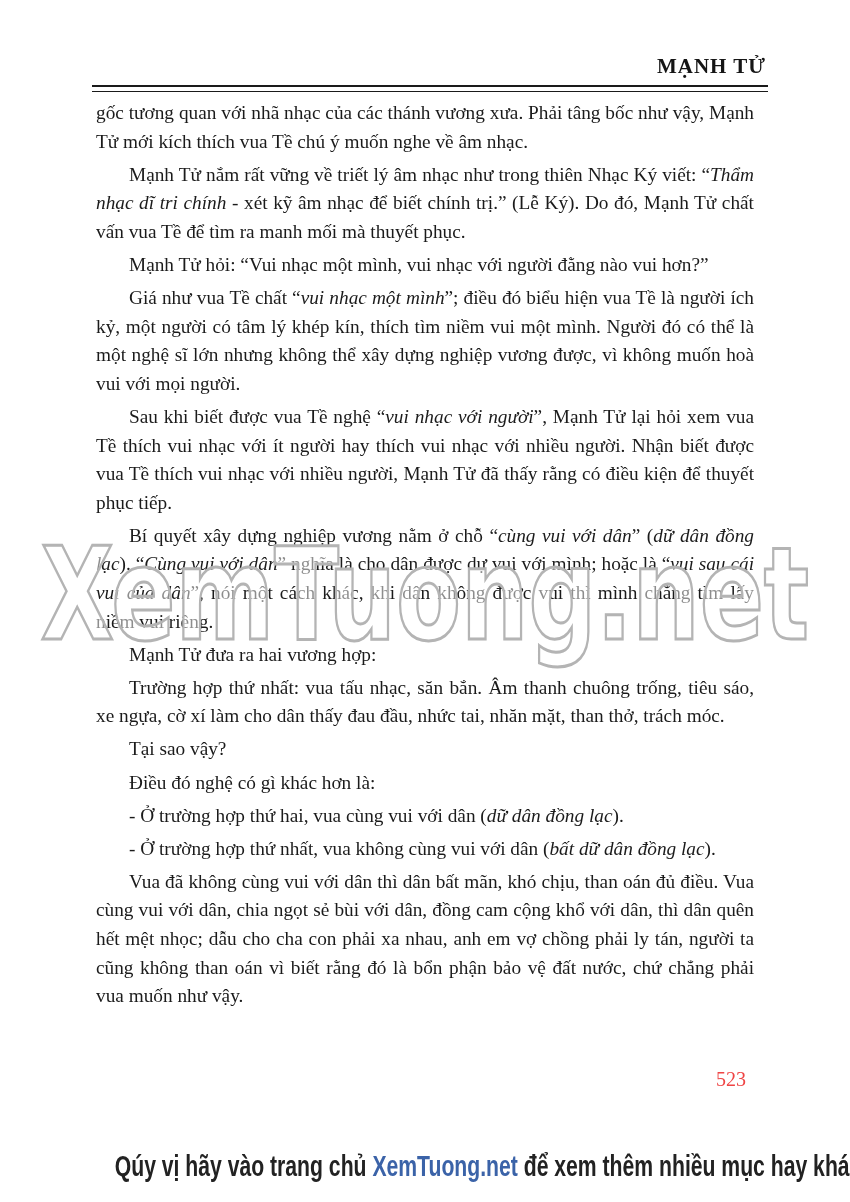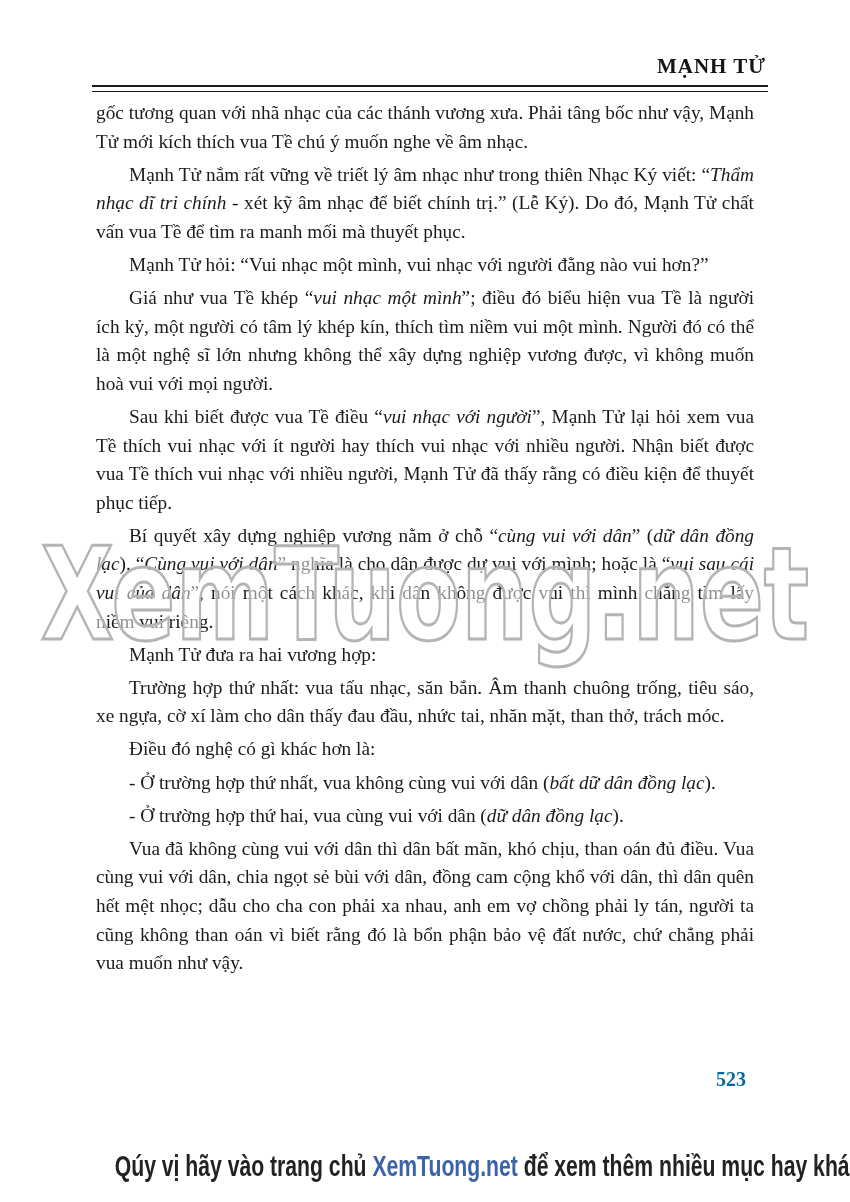--- a/index.html
+++ b/index.html
@@ -56,22 +56,22 @@
     white-space:nowrap;
     color:rgba(255,255,255,0.50);
     -webkit-text-stroke:3px #b4b4b4;
     z-index:5;
     pointer-events:none;
   }
 
   .page-number {
     position:absolute;
     top:1068px; right:104px;
-    font-size:20px; font-weight:bold;
-    color:#0369a1;
+    font-size:20px; font-weight:normal;
+    color:#ef4444;
   }
 
   .footer {
     position:absolute;
     top:1150px; left:0; width:850px;
     text-align:center;
     font-family:"Liberation Sans", sans-serif;
     font-size:29px;
     font-weight:bold;
     white-space:nowrap;
@@ -87,28 +87,29 @@
 <div class="page">
 
   <div class="header-title">MẠNH TỬ</div>
 
   <div class="header-rule"></div>
 
   <div class="page-body">
       <p class="noindent"><span>gốc tương quan với nhã nhạc của các thánh vương xưa. Phải tâng bốc như vậy, Mạnh Tử mới kích thích vua Tề chú ý muốn nghe về âm nhạc.</span></p>
       <p><span>Mạnh Tử nắm rất vững về triết lý âm nhạc như trong thiên Nhạc Ký viết: “</span><i>Thẩm nhạc dĩ tri chính</i><span> - xét kỹ âm nhạc để biết chính trị.” (Lễ Ký). Do đó, Mạnh Tử chất vấn vua Tề để tìm ra manh mối mà thuyết phục.</span></p>
       <p><span>Mạnh Tử hỏi: “Vui nhạc một mình, vui nhạc với người đằng nào vui hơn?”</span></p>
-      <p><span>Giá như vua Tề khép “</span><i>vui nhạc một mình</i><span>”; điều đó biểu hiện vua Tề là người ích kỷ, một người có tâm lý khép kín, thích tìm niềm vui một mình. Người đó có thể là một nghệ sĩ lớn nhưng không thể xây dựng nghiệp vương được, vì không muốn hoà vui với mọi người.</span></p>
-      <p><span>Sau khi biết được vua Tề điều “</span><i>vui nhạc với người</i><span>”, Mạnh Tử lại hỏi xem vua Tề thích vui nhạc với ít người hay thích vui nhạc với nhiều người. Nhận biết được vua Tề thích vui nhạc với nhiều người, Mạnh Tử đã thấy rằng có điều kiện để thuyết phục tiếp.</span></p>
+      <p><span>Giá như vua Tề chất “</span><i>vui nhạc một mình</i><span>”; điều đó biểu hiện vua Tề là người ích kỷ, một người có tâm lý khép kín, thích tìm niềm vui một mình. Người đó có thể là một nghệ sĩ lớn nhưng không thể xây dựng nghiệp vương được, vì không muốn hoà vui với mọi người.</span></p>
+      <p><span>Sau khi biết được vua Tề nghệ “</span><i>vui nhạc với người</i><span>”, Mạnh Tử lại hỏi xem vua Tề thích vui nhạc với ít người hay thích vui nhạc với nhiều người. Nhận biết được vua Tề thích vui nhạc với nhiều người, Mạnh Tử đã thấy rằng có điều kiện để thuyết phục tiếp.</span></p>
       <p><span>Bí quyết xây dựng nghiệp vương nằm ở chỗ “</span><i>cùng vui với dân</i><span>” (</span><i>dữ dân đồng lạc</i><span>). “</span><i>Cùng vui với dân</i><span>” nghĩa là cho dân được dự vui với mình; hoặc là “</span><i>vui sau cái vui của dân</i><span>”, nói một cách khác, khi dân không được vui thì mình chẳng tìm lấy niềm vui riêng.</span></p>
       <p><span>Mạnh Tử đưa ra hai vương hợp:</span></p>
       <p><span>Trường hợp thứ nhất: vua tấu nhạc, săn bắn. Âm thanh chuông trống, tiêu sáo, xe ngựa, cờ xí làm cho dân thấy đau đầu, nhức tai, nhăn mặt, than thở, trách móc.</span></p>
+      <p><span>Tại sao vậy?</span></p>
       <p><span>Điều đó nghệ có gì khác hơn là:</span></p>
+      <p><span>- Ở trường hợp thứ hai, vua cùng vui với dân (</span><i>dữ dân đồng lạc</i><span>).</span></p>
       <p><span>- Ở trường hợp thứ nhất, vua không cùng vui với dân (</span><i>bất dữ dân đồng lạc</i><span>).</span></p>
-      <p><span>- Ở trường hợp thứ hai, vua cùng vui với dân (</span><i>dữ dân đồng lạc</i><span>).</span></p>
       <p><span>Vua đã không cùng vui với dân thì dân bất mãn, khó chịu, than oán đủ điều. Vua cùng vui với dân, chia ngọt sẻ bùi với dân, đồng cam cộng khổ với dân, thì dân quên hết mệt nhọc; dẫu cho cha con phải xa nhau, anh em vợ chồng phải ly tán, người ta cũng không than oán vì biết rằng đó là bổn phận bảo vệ đất nước, chứ chẳng phải vua muốn như vậy.</span></p>
     </div>
 
   <div class="watermark" style="-webkit-text-stroke: 3px rgb(180, 180, 180);">XemTuong.net</div>
 
   <div class="page-number">523</div>
 
   <div class="footer">
     <span>Qúy vị hãy vào trang chủ </span><span class="link" style="color: rgb(59, 99, 168);">XemTuong.net</span><span> để xem thêm nhiều mục hay khác</span>
   </div>

